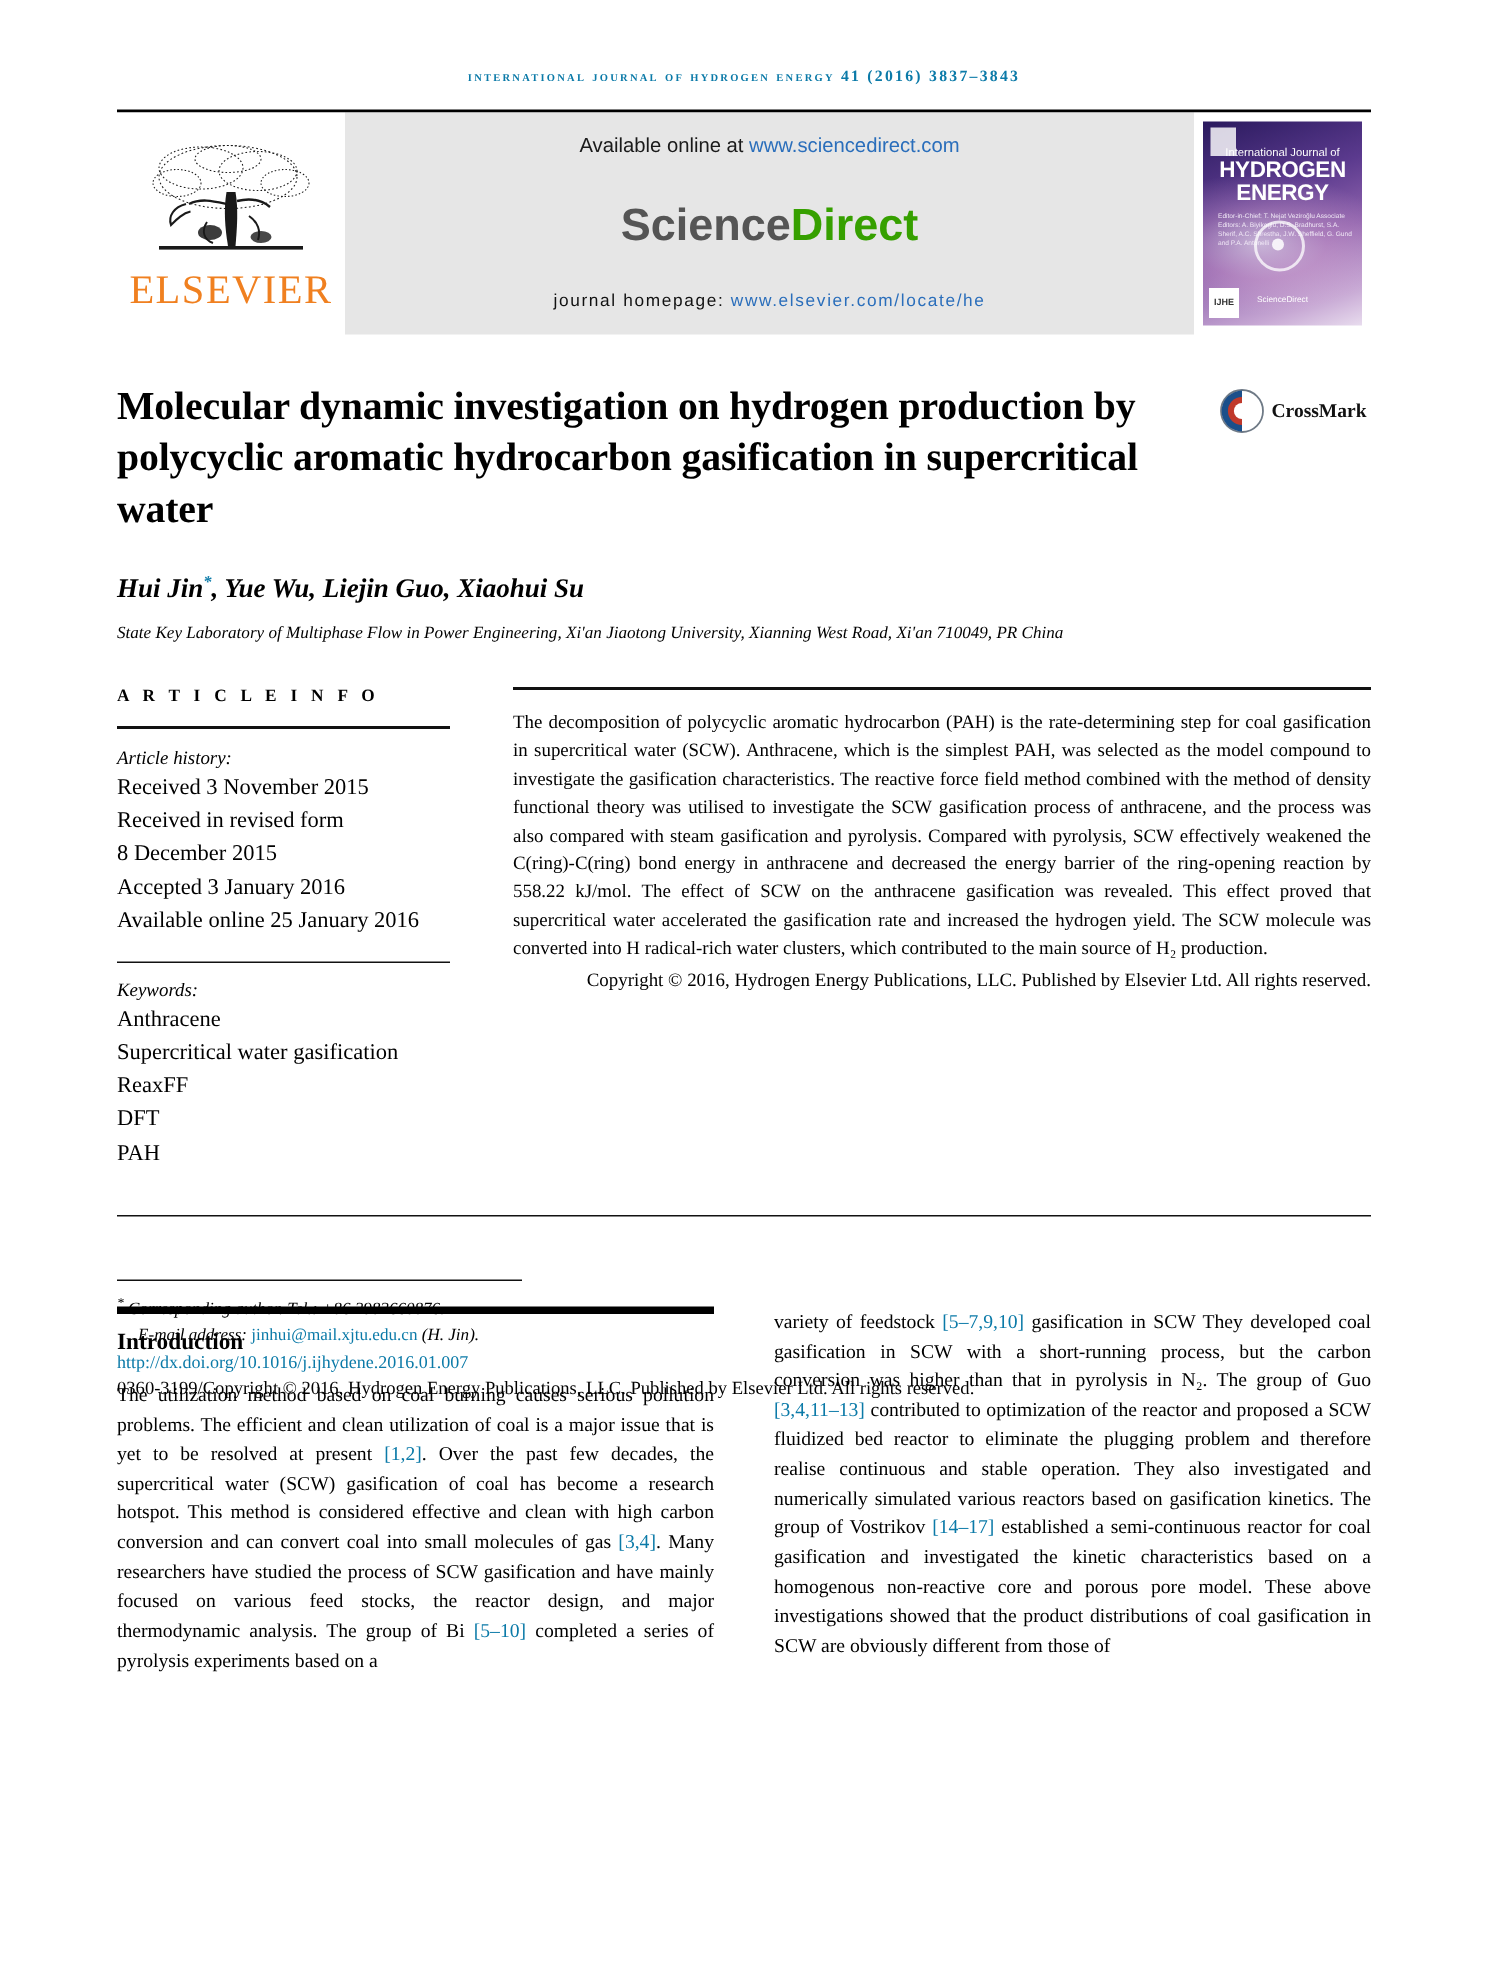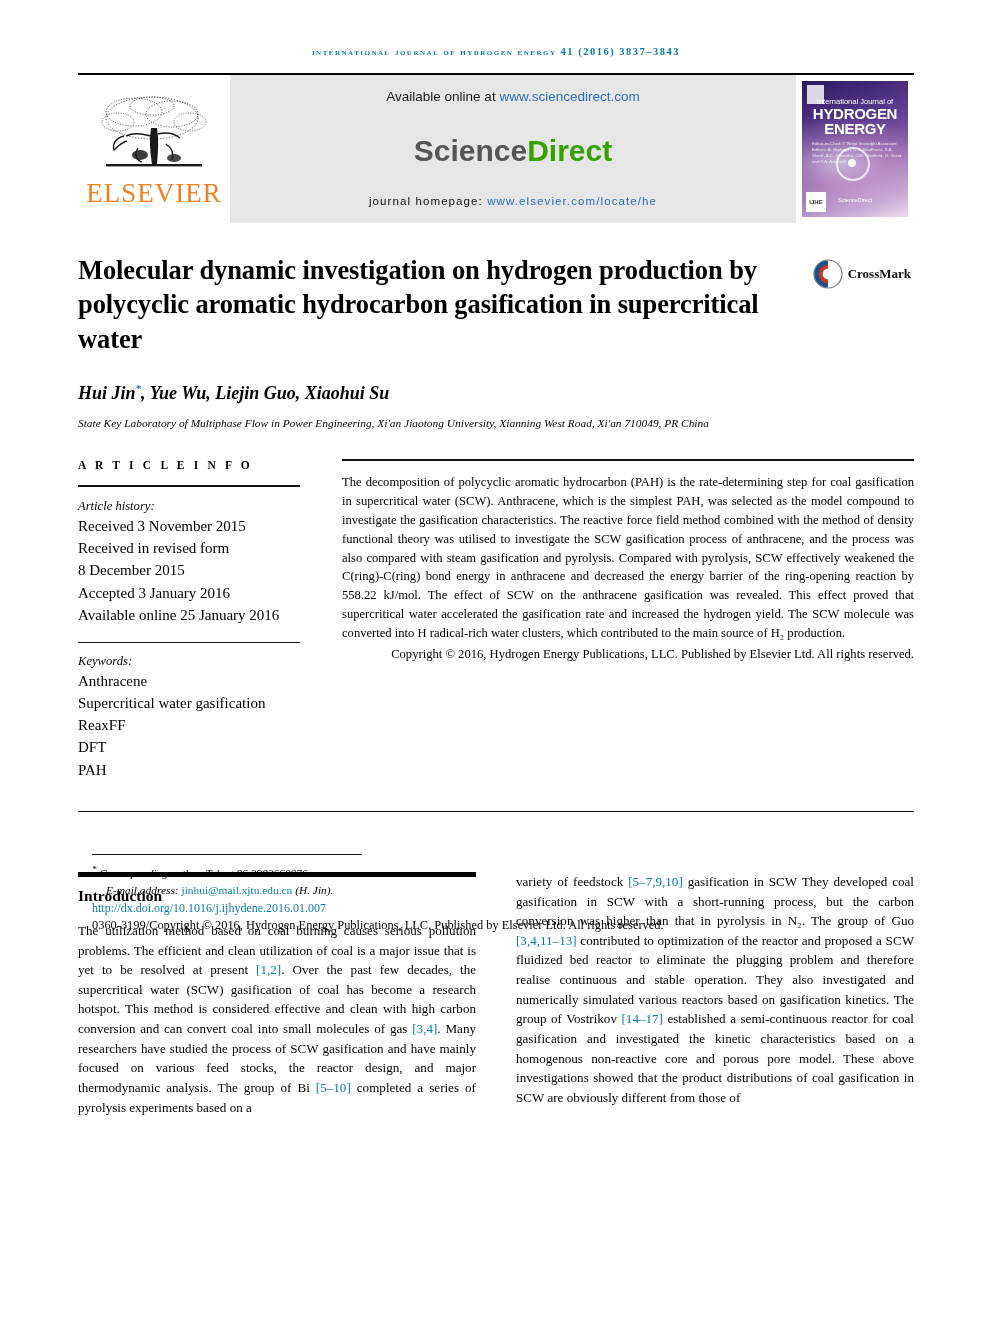--- a/index.html
+++ b/index.html
@@ -273,21 +273,21 @@
     line-height: 1.50;
     text-align: justify;
     text-justify: inter-word;
     hyphens: auto;
   }
   .cite { color: #0b7aa8; }
 
   
   .footer {
     position: absolute;
-    left: 92px;
+    left: 78px;
     right: 78px;
     bottom: 60px;
   }
   .foot-rule {
     border-top: 1px solid #111;
     width: 270px;
     margin-bottom: 8px;
   }
   .foot-line {
     font-size: 11.4px;

